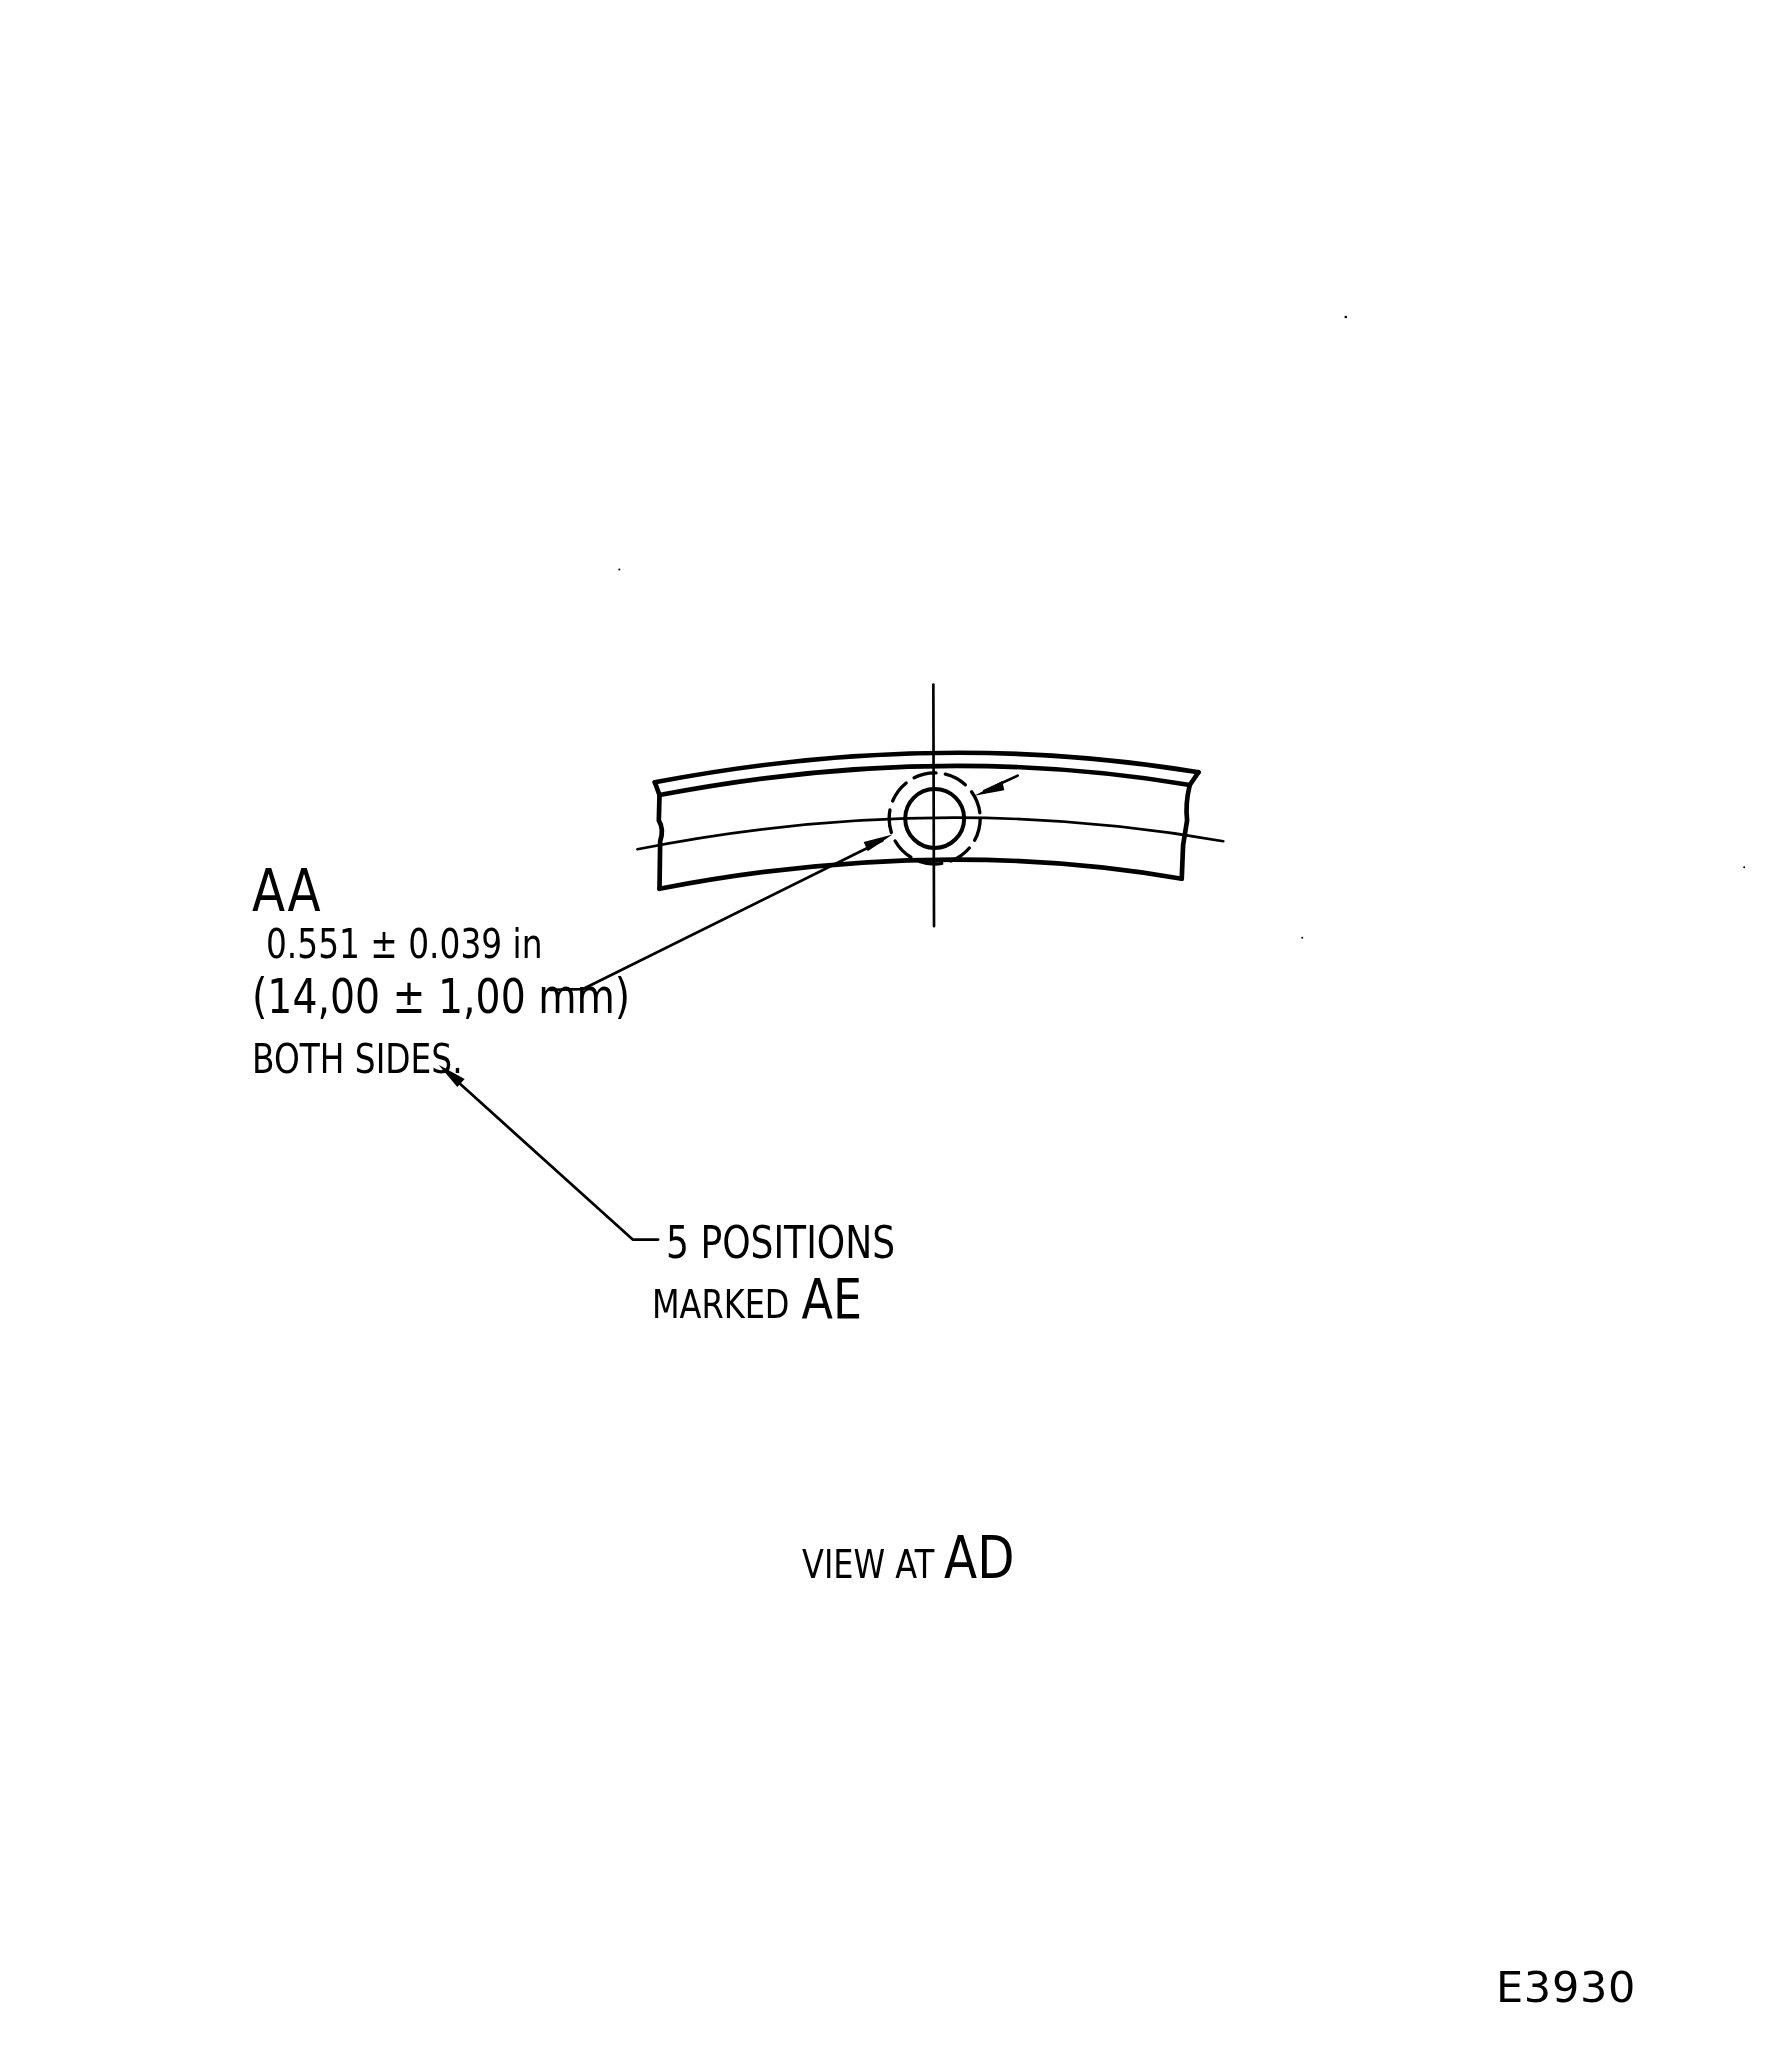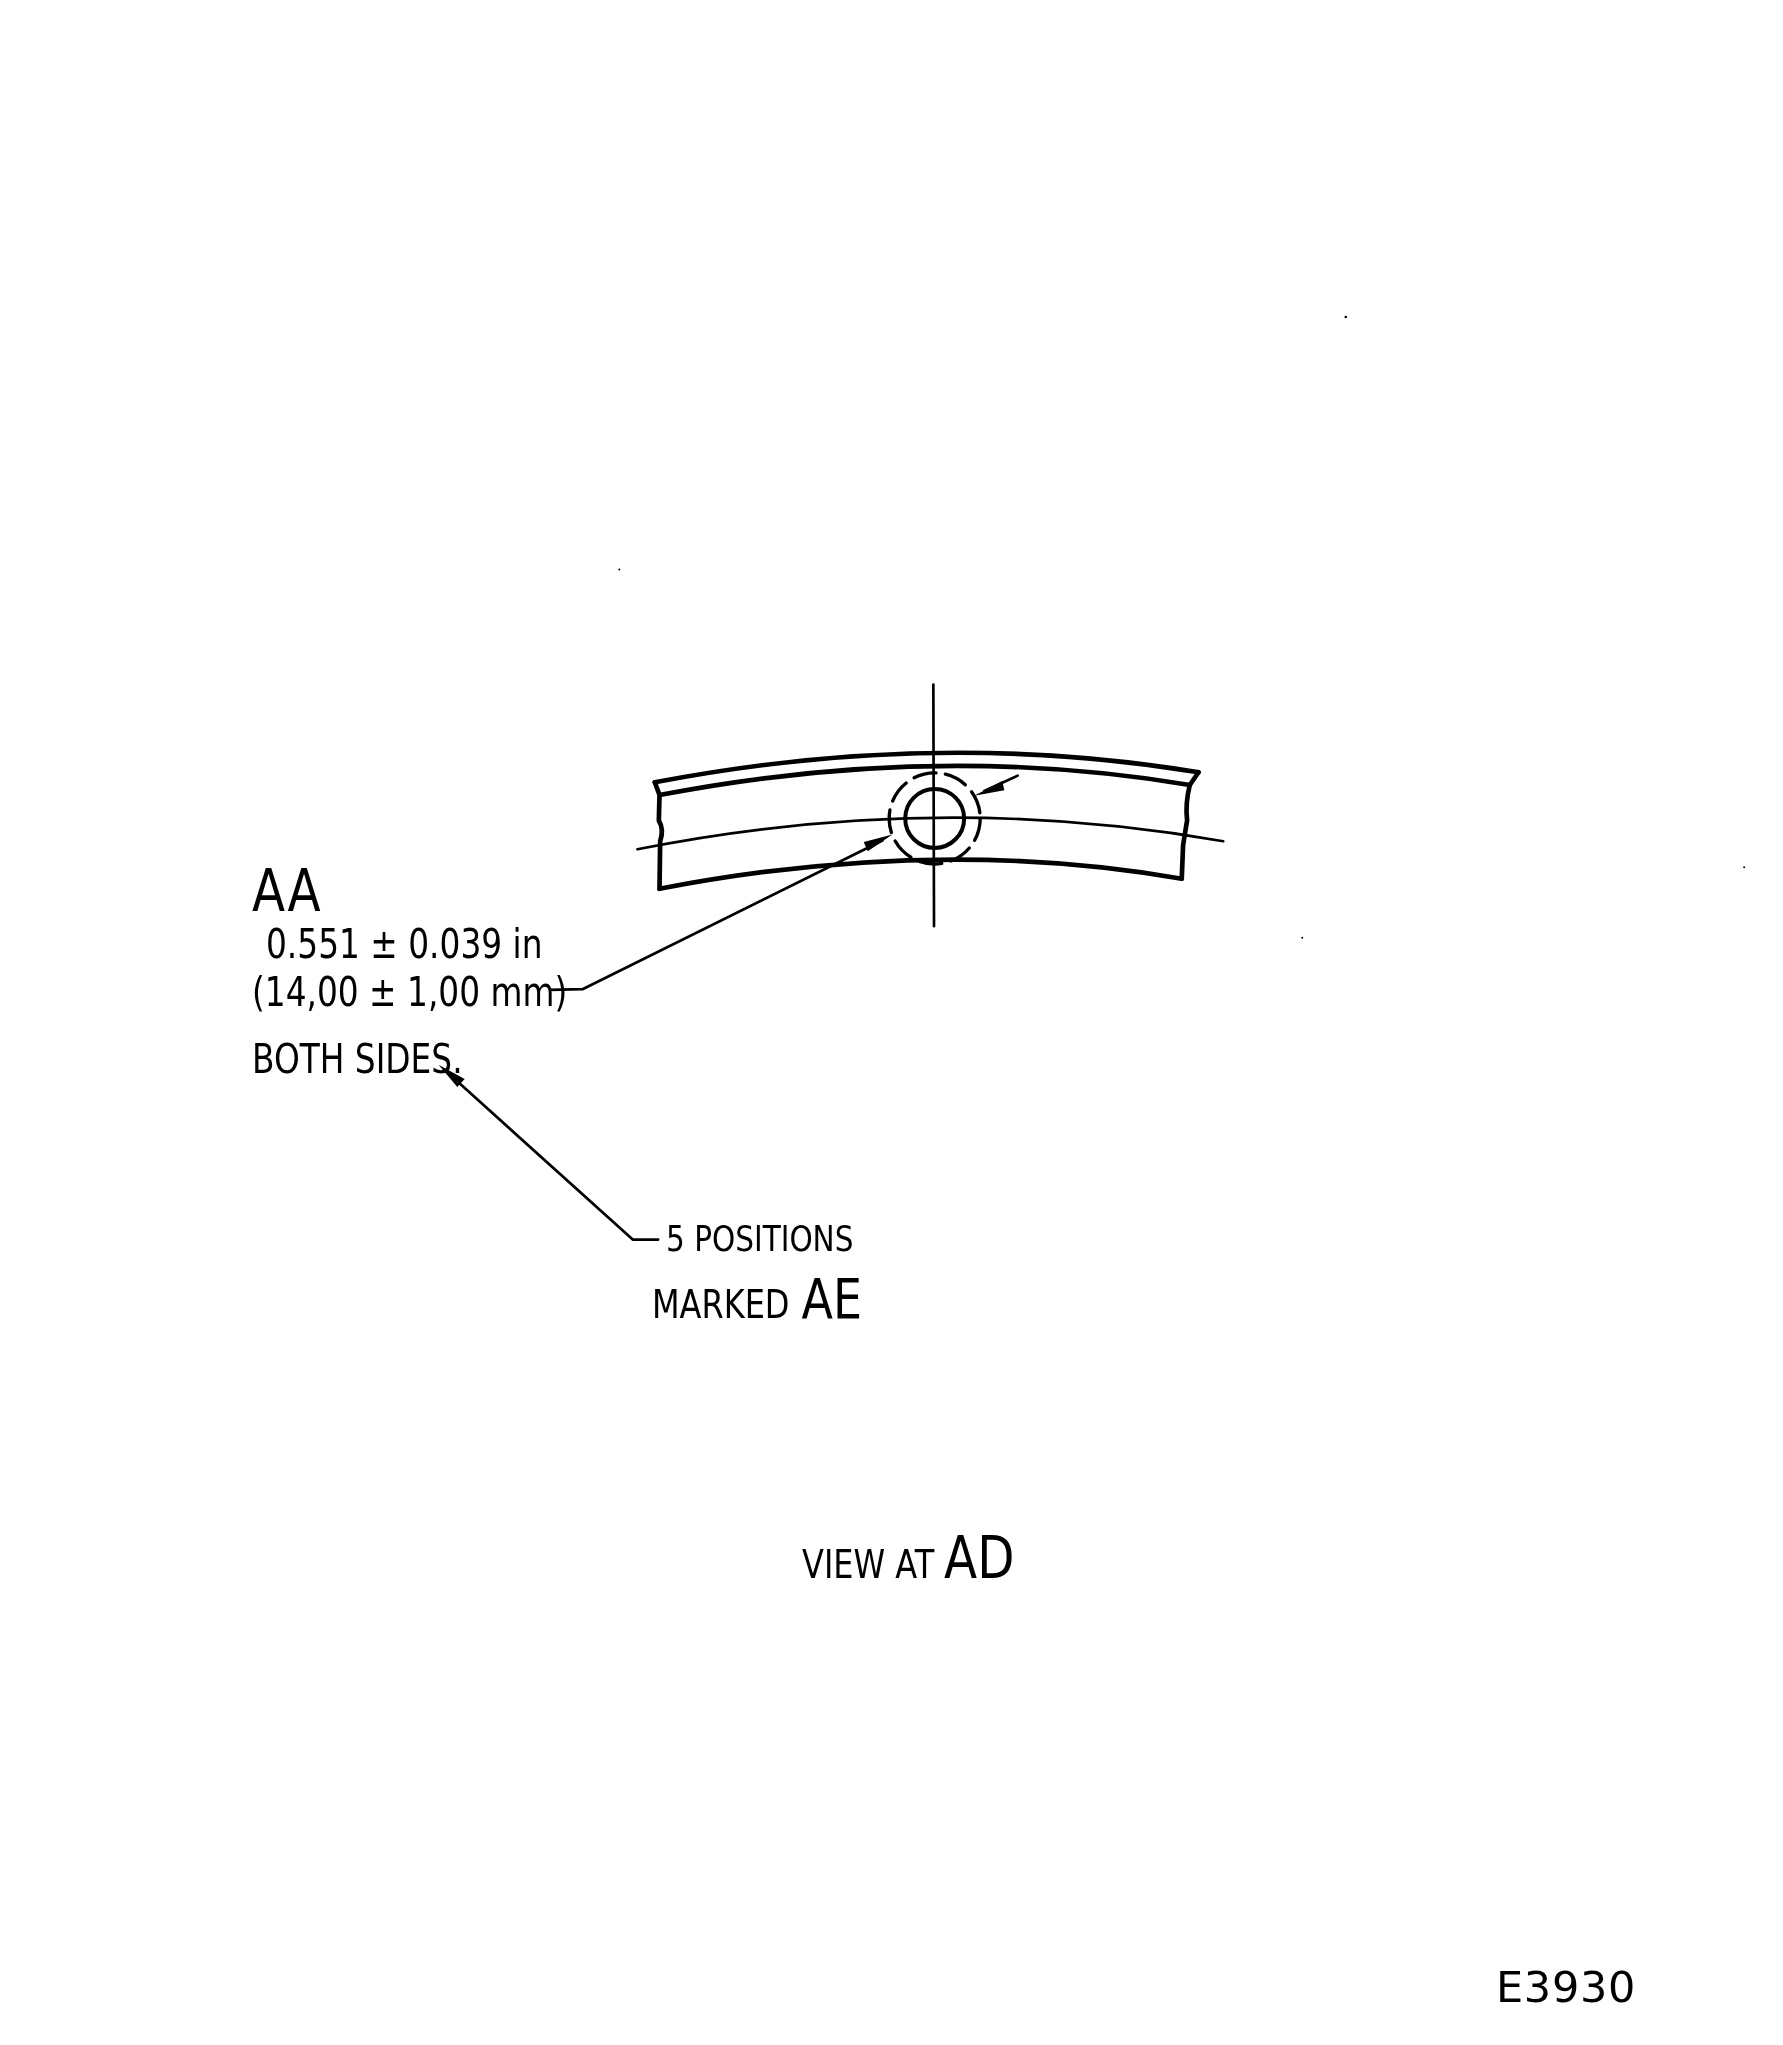--- a/index.html
+++ b/index.html
@@ -37,32 +37,32 @@
       text-decoration: underline;
     }
     #dim-in {
       left: 266px;
       top: 924px;
       font-size: 40px;
     }
     #dim-mm {
       left: 252px;
       top: 972px;
-      font-size: 40px;
+      font-size: 48px;
     }
     #dim-sides {
       left: 252px;
       top: 1022px;
       font-size: 40px;
       margin-top: 17px;
     }
     #pos-line1 {
       left: 666px;
       top: 1221px;
-      font-size: 36px;
+      font-size: 44px;
     }
     #pos-line2 {
       left: 652px;
       top: 1271px;
     }
     #pos-line2 .small {
       font-size: 39px;
       vertical-align: baseline;
     }
     #pos-line2 .big {

